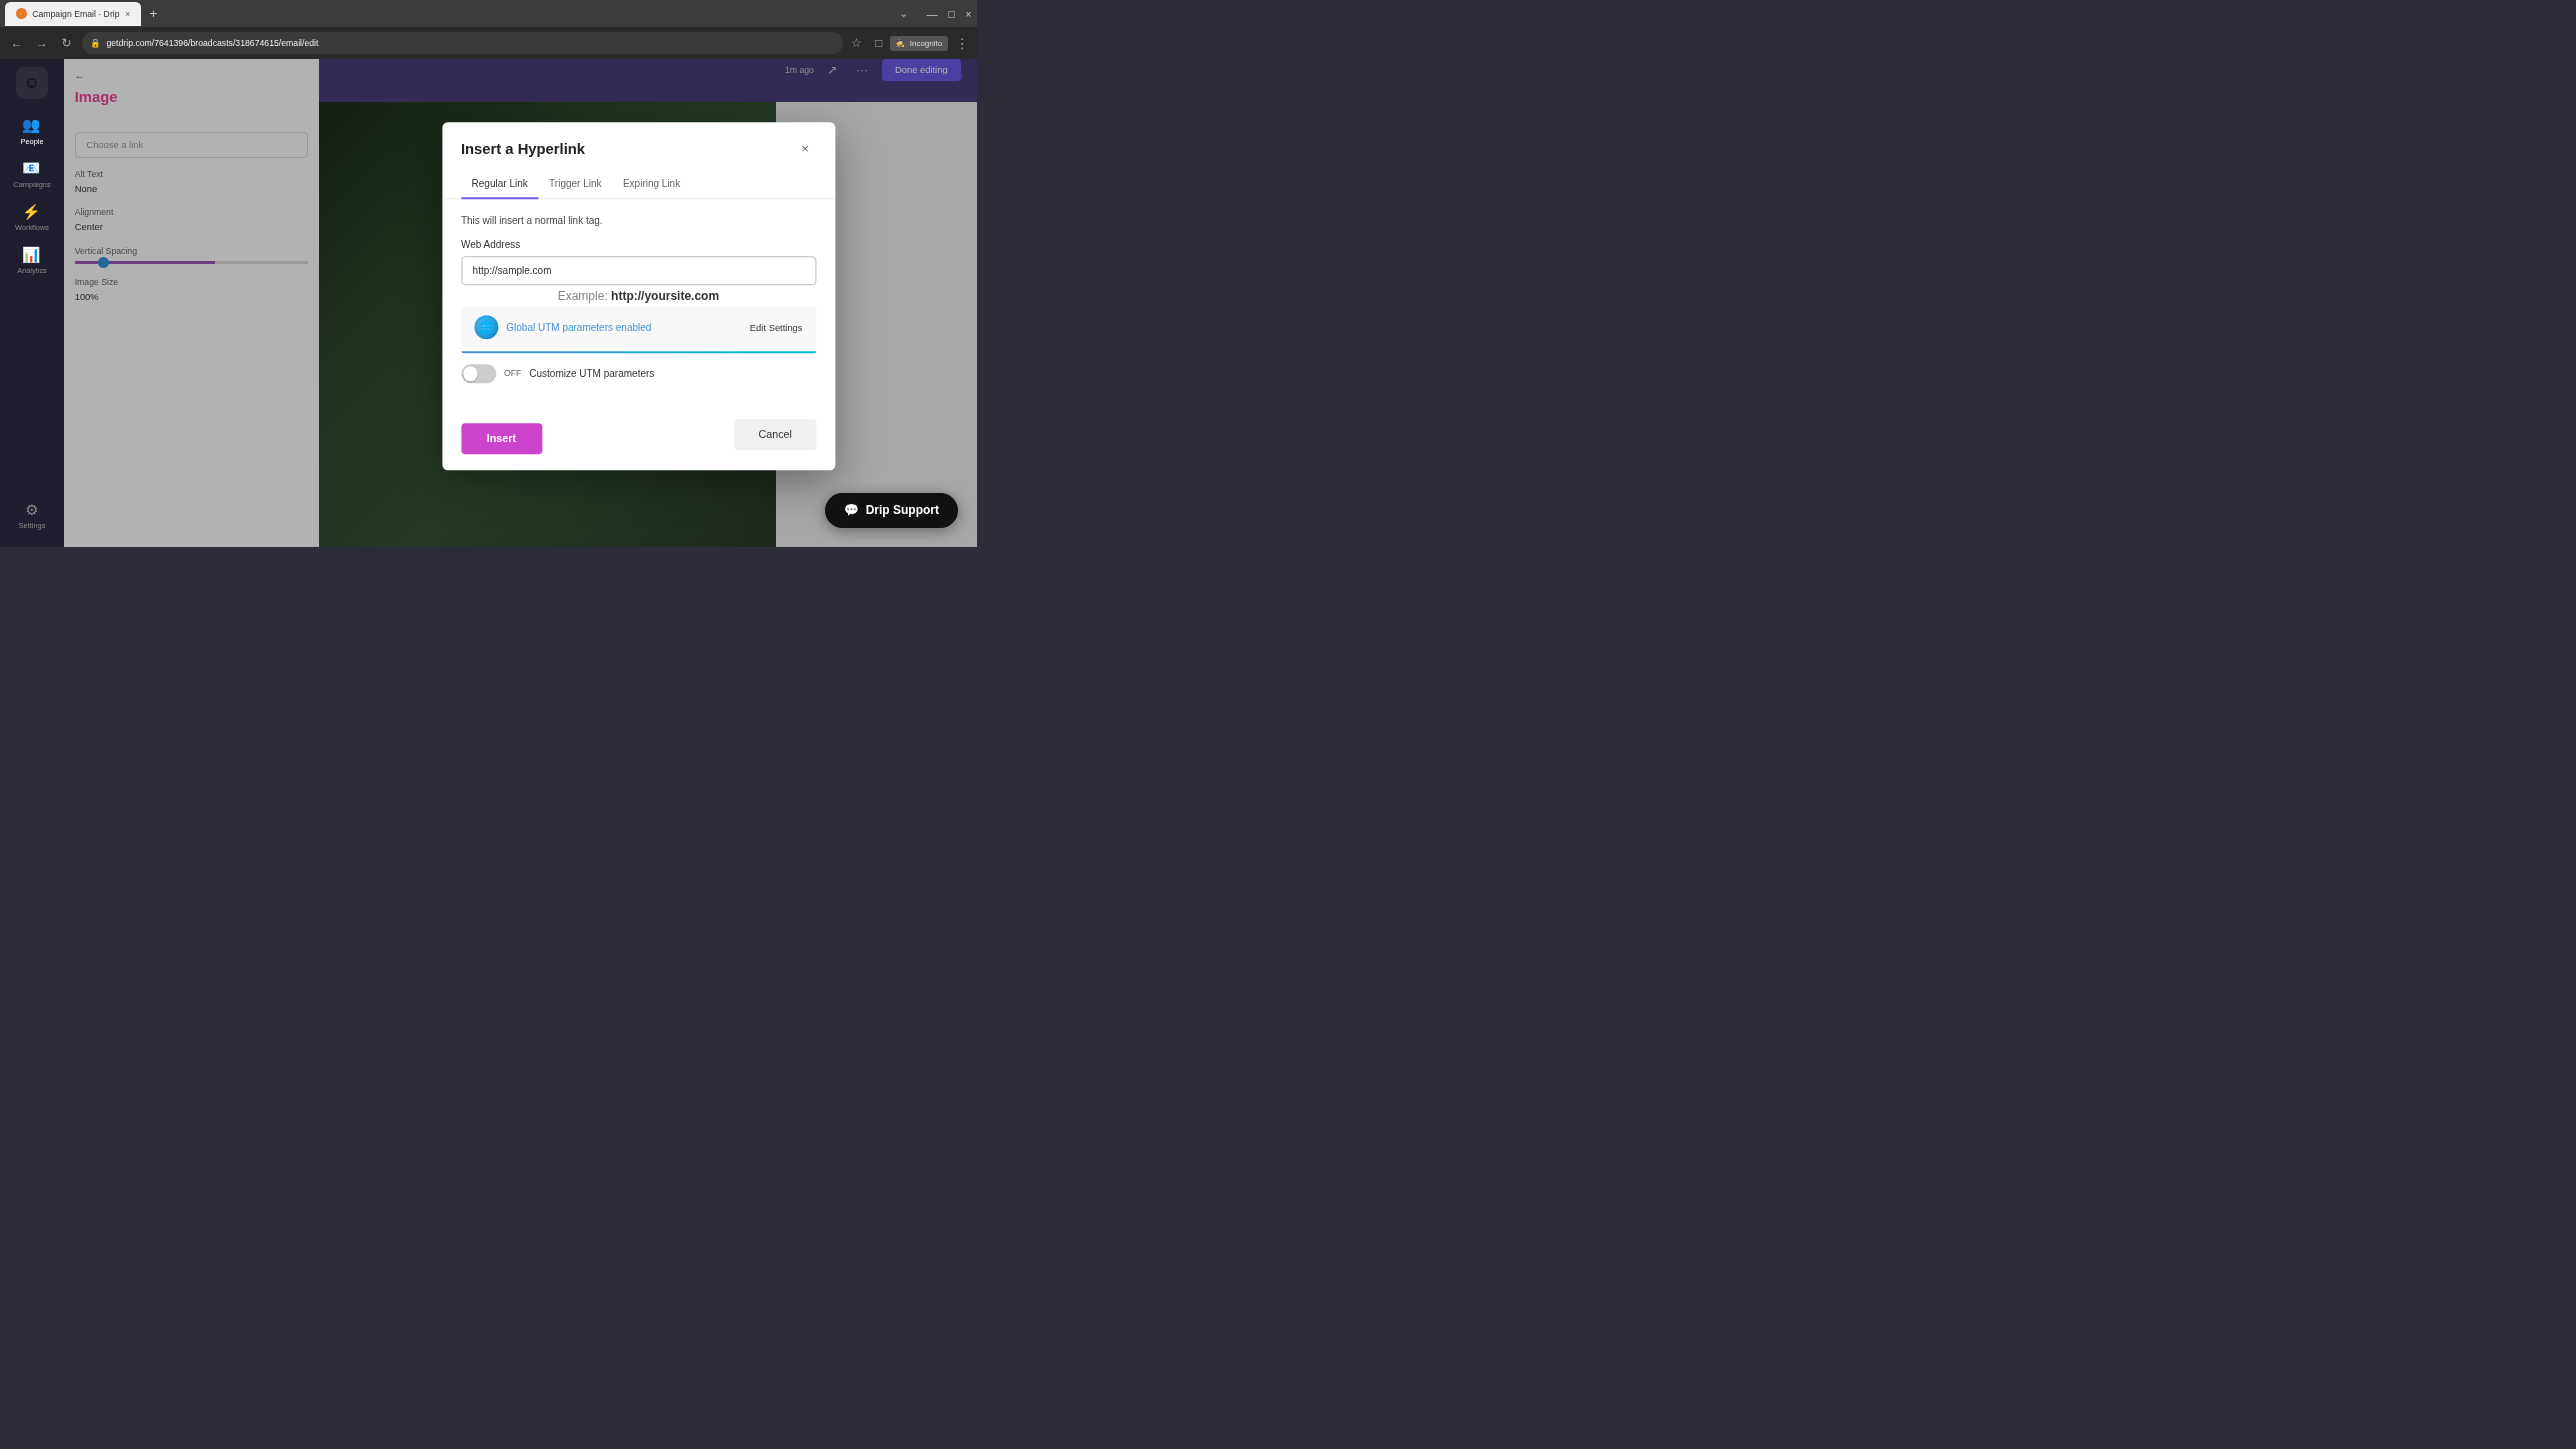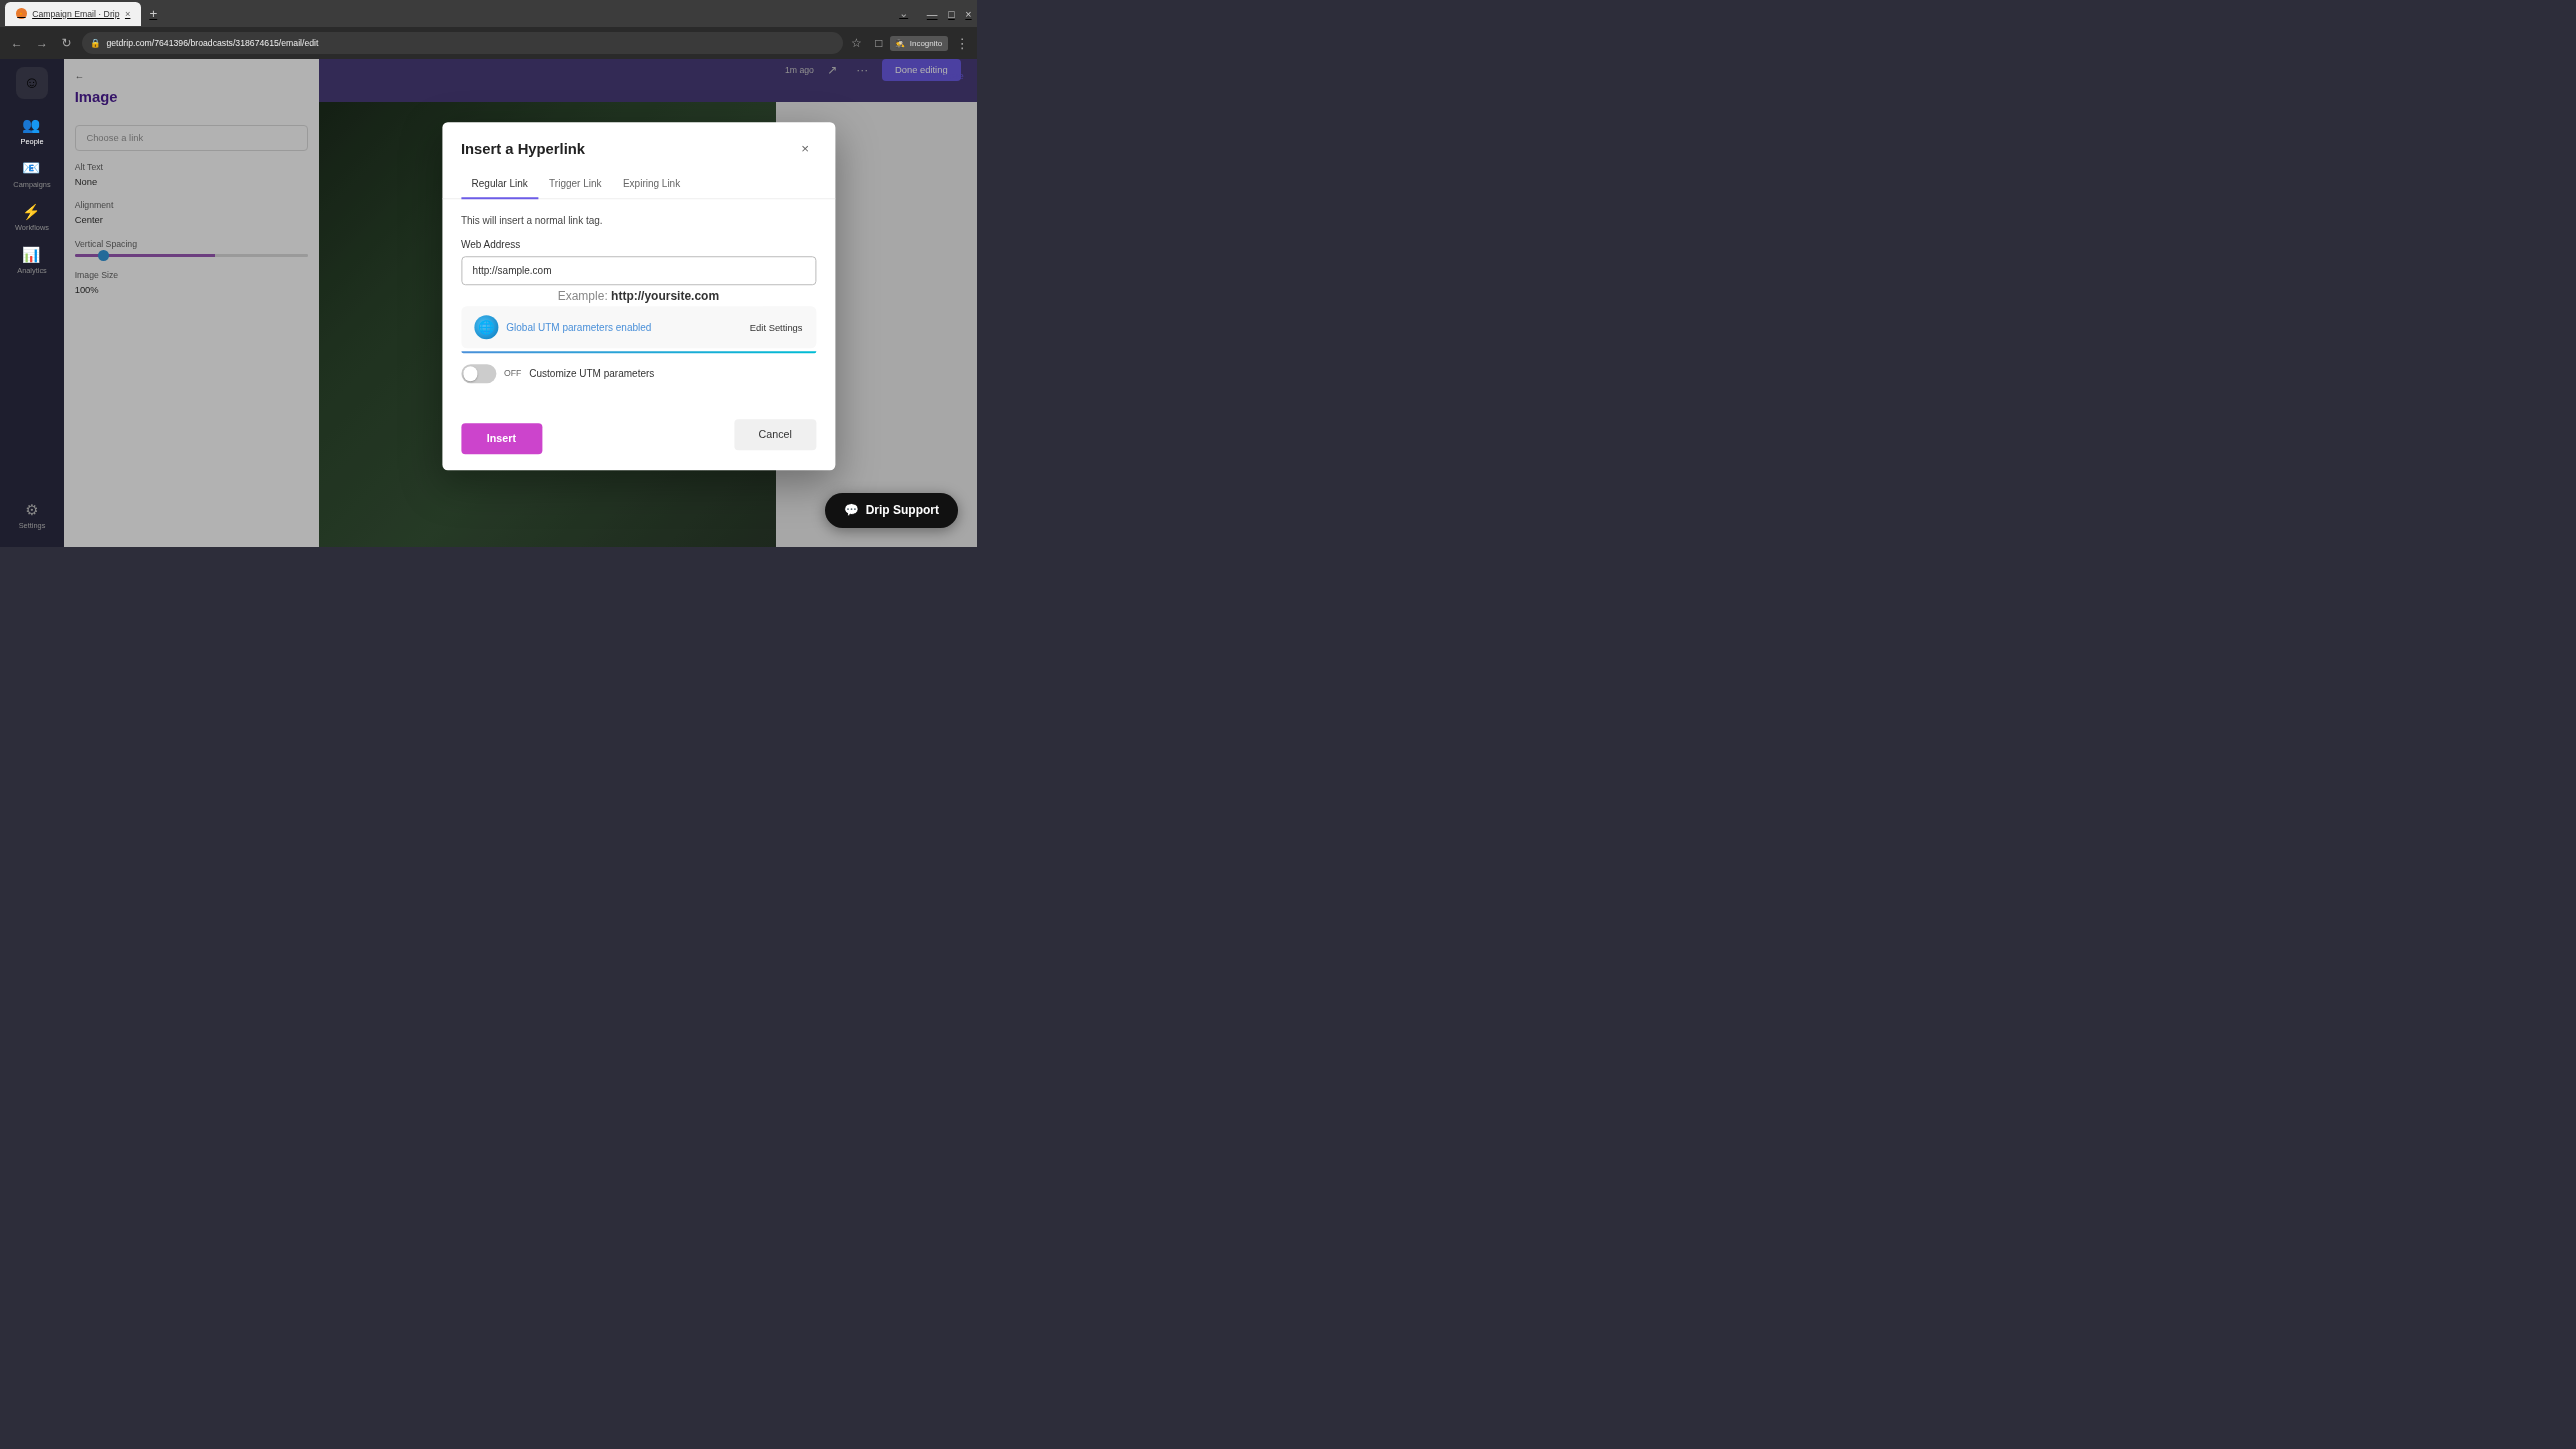--- a/index.html
+++ b/index.html
@@ -18,21 +18,20 @@
       height: 59px;
       display: flex;
       flex-direction: column;
     }
     .tab-bar {
       display: flex;
       align-items: center;
       height: 27px;
       padding: 0 5.4px;
       gap: 2.7px;
-      text-decoration: underline;
     }
     .tab {
       background: #f1f1f1;
       border-radius: 5.4px 5.4px 0 0;
       padding: 0 10.7px;
       height: 24px;
       display: flex;
       align-items: center;
       gap: 5.4px;
       font-size: 8.7px;
@@ -217,21 +216,21 @@
       left: 0; top: 0; bottom: 0;
       width: 255px;
       background: #fff;
       padding: 10.7px;
     }
     .back-btn {
       display: flex; align-items: center; gap: 4px;
       color: #666; font-size: 9.4px; cursor: pointer;
       margin-bottom: 8px;
     }
-    .section-title { font-size: 14.8px; font-weight: 600; color: #4c1d95; margin-bottom: 20px; }
+    .section-title { font-size: 14.8px; font-weight: 600; color: #ec4899; margin-bottom: 27px; }
     .choose-link-btn {
       border: 0.7px solid #ddd;
       border-radius: 4px;
       padding: 6.7px 10.7px;
       color: #999;
       font-size: 9.4px;
       cursor: pointer;
       margin-bottom: 10.7px;
     }
 

